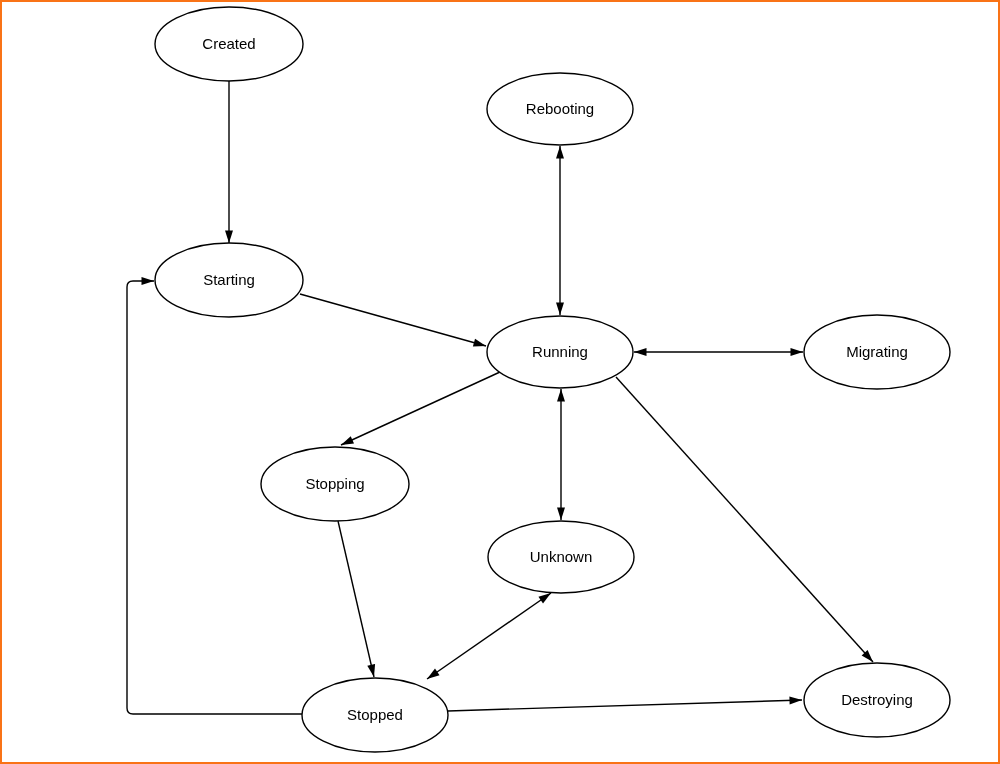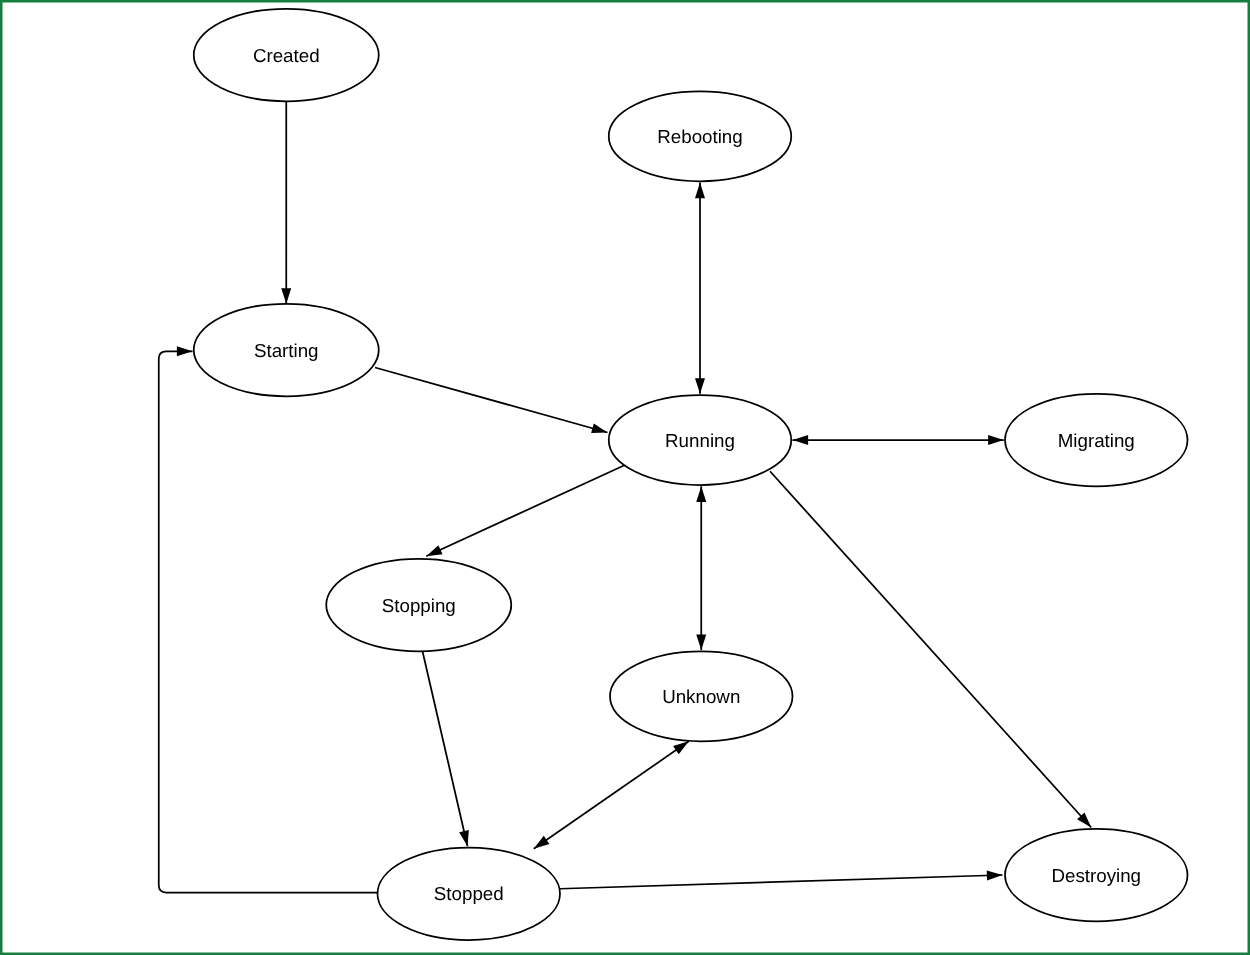--- a/index.html
+++ b/index.html
@@ -6,21 +6,21 @@
     margin: 0;
     padding: 0;
     background: #ffffff;
     font-family: "Liberation Sans", sans-serif;
   }
   .canvas {
     position: relative;
     width: 1000px;
     height: 764px;
     box-sizing: border-box;
-    border: 2px solid #15803d;
+    border: 2px solid #f97316;
     background: #ffffff;
     overflow: hidden;
   }
   svg { display: block; }
   .node-label {
     font-family: "Liberation Sans", sans-serif;
     font-size: 15px;
     fill: #000000;
   }
 </style>

